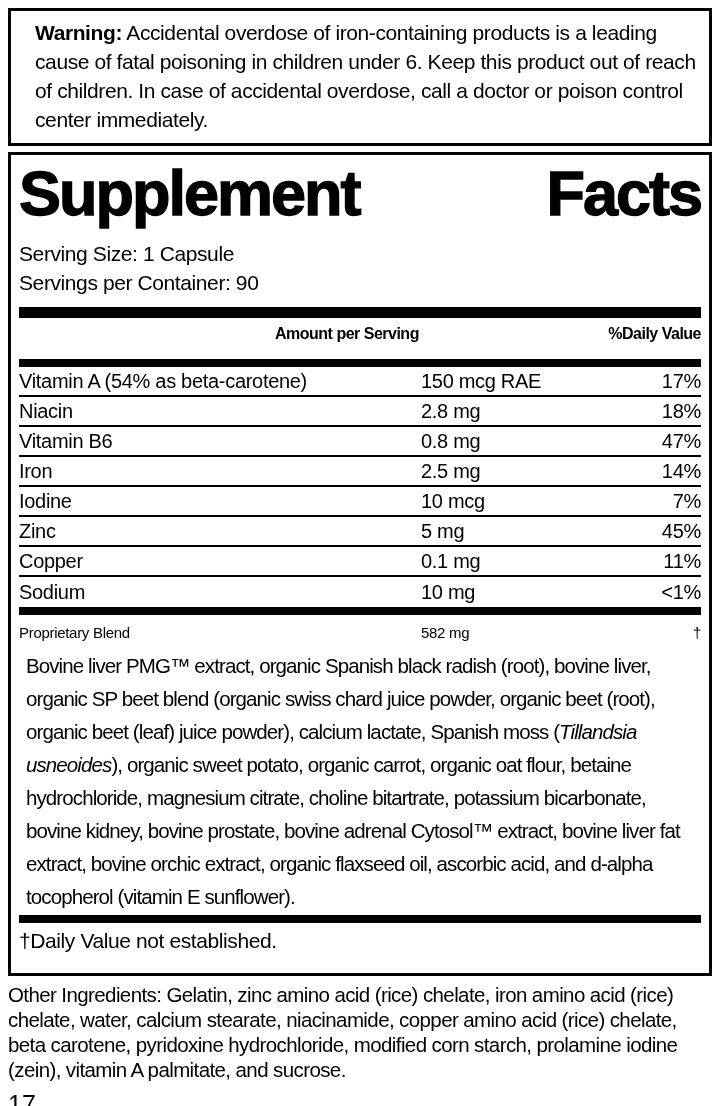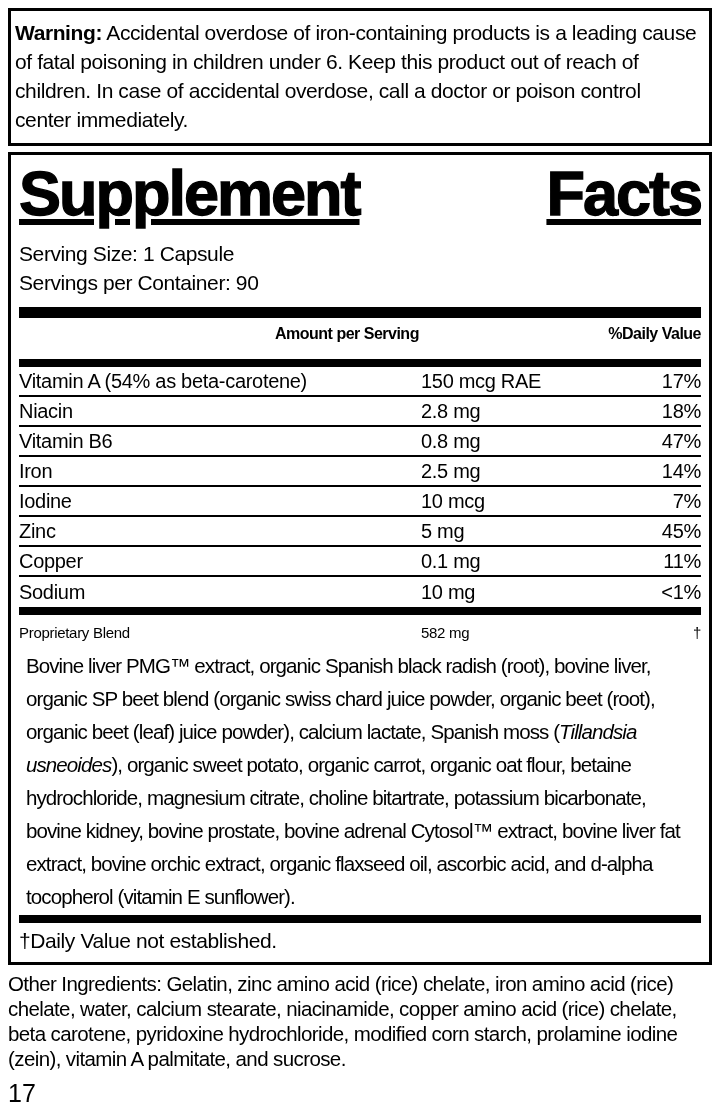--- a/index.html
+++ b/index.html
@@ -10,21 +10,21 @@
     background: #ffffff;
     color: #000000;
     font-family: "Liberation Sans", sans-serif;
     -webkit-font-smoothing: antialiased;
   }
   .page { padding: 8px 8px 0 8px; }
 
   
   .warning-box {
     border: 3px solid #000;
-    padding: 7px 10px 9px 4px;
+    padding: 7px 10px 9px 24px;
   }
   .warning-text {
     margin: 0;
     font-size: 21px;
     letter-spacing: -0.4px;
     line-height: 29px;
   }
   .warning-text b { font-weight: bold; }
 
   
@@ -37,21 +37,20 @@
     display: flex;
     justify-content: space-between;
     align-items: baseline;
     margin: 0 0 16px 0;
     font-size: 63px;
     line-height: 60px;
     font-weight: bold;
     letter-spacing: -2px;
     -webkit-text-stroke: 1.3px #000;
     white-space: nowrap;
-    text-decoration: underline;
   }
   .serving-line {
     font-size: 21px;
     letter-spacing: -0.4px;
     line-height: 29px;
   }
   .bar { background: #000; border: none; }
   .bar-thick { height: 11px; margin-top: 10px; }
   .bar-med { height: 8px; }
 
@@ -86,21 +85,21 @@
     margin: 0 0 2px 7px;
     font-size: 20.5px;
     letter-spacing: -0.9px;
     line-height: 33px;
   }
   .blend-desc i { font-style: italic; }
 
   .footnote {
     font-size: 21px;
     letter-spacing: -0.4px;
-    padding: 6px 0 9px 0;
+    padding: 6px 0 20px 0;
   }
 
   .other-ingredients {
     margin: 6px 0 0 0;
     font-size: 20.5px;
     letter-spacing: -0.6px;
     line-height: 25px;
   }
 
   .page-number {

